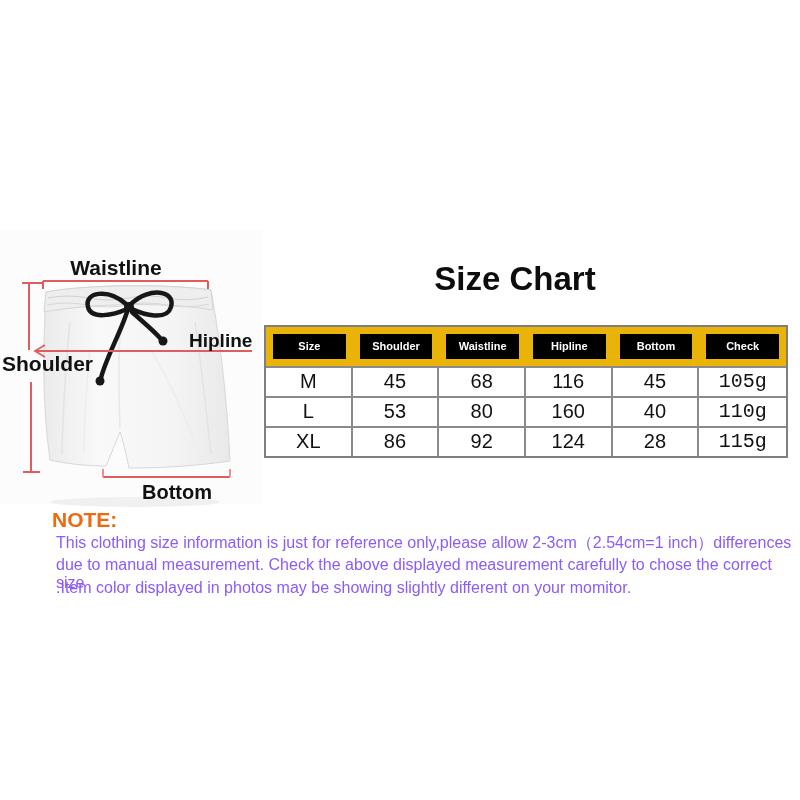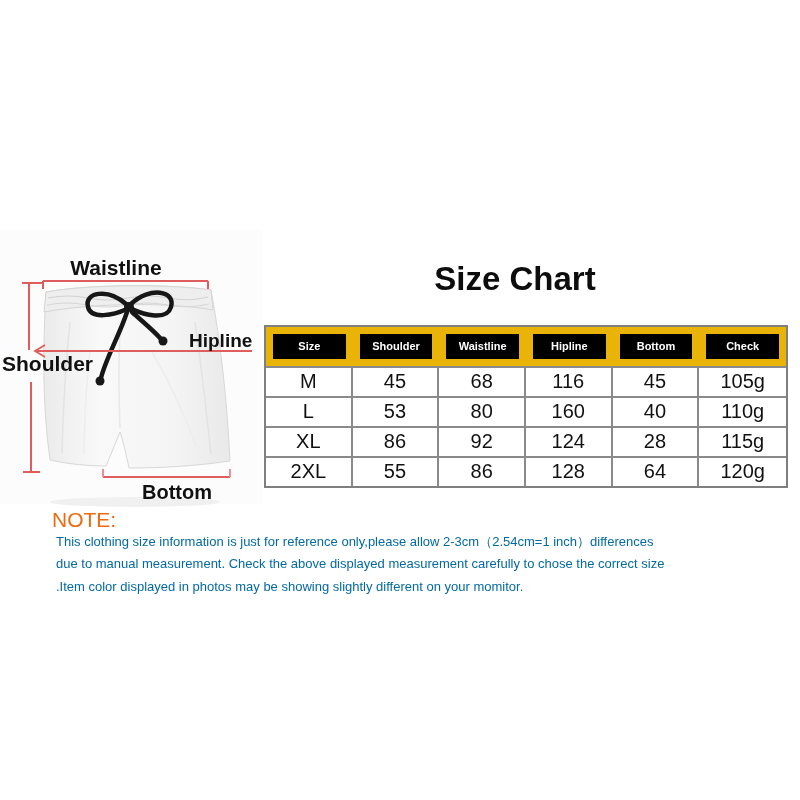--- a/index.html
+++ b/index.html
@@ -20,25 +20,25 @@
 
   
   .size-table-wrap { position:absolute; left:264px; top:325px; width:524px; }
   table.size-table { width:100%; border-collapse:separate; border-spacing:0;
                      border:2px solid #7f7f7f; background:#ffffff; table-layout:fixed; }
   table.size-table th { background:#000000; color:#ffffff; font-size:11px; font-weight:bold;
                         padding:6px 0 7px 0; border:7px solid #eab308; }
   table.size-table td { text-align:center; font-size:20px; color:#111;
                         padding:2px 0 3px 0; border-top:2px solid #8a8a8a;
                         border-right:2px solid #8a8a8a; background:#ffffff; }
-  table.size-table td:last-child { border-right:none; }
+  table.size-table td:last-child { border-right:none;font-family:Liberation Mono, monospace; }
 
   
-  .note-label { position:absolute; left:52px; top:508px; font-size:21px; font-weight:normal; }
-  .note-line  { position:absolute; left:56px; width:740px; font-size:13px; color:#0369a1; }
+  .note-label { position:absolute; left:52px; top:508px; font-size:21px; font-weight:bold; }
+  .note-line  { position:absolute; left:56px; width:740px; font-size:16px; color:#8b5cf6; }
   .note-line-1 { top:533px; }
   .note-line-2 { top:556px; }
   .note-line-3 { top:579px; }
 </style>
 </head>
 <body>
 
 <div class="stage">
 
   <svg class="shorts-svg" viewBox="0 0 262 282">
@@ -133,28 +133,20 @@
           <td>110g</td>
         </tr>
         <tr>
           <td>XL</td>
           <td>86</td>
           <td>92</td>
           <td>124</td>
           <td>28</td>
           <td>115g</td>
         </tr>
-        <tr>
-          <td>2XL</td>
-          <td>55</td>
-          <td>86</td>
-          <td>128</td>
-          <td>64</td>
-          <td>120g</td>
-        </tr>
       </tbody>
     </table>
   </div>
 
   <div class="note-label" style="color:#ee6a10;">NOTE:</div>
   <div class="note-line note-line-1">This clothing size information is just for reference only,please allow 2-3cm（2.54cm=1 inch）differences</div>
   <div class="note-line note-line-2">due to manual measurement. Check the above displayed measurement carefully to chose the correct size</div>
   <div class="note-line note-line-3">.Item color displayed in photos may be showing slightly different on your momitor.</div>
 
 </div>

